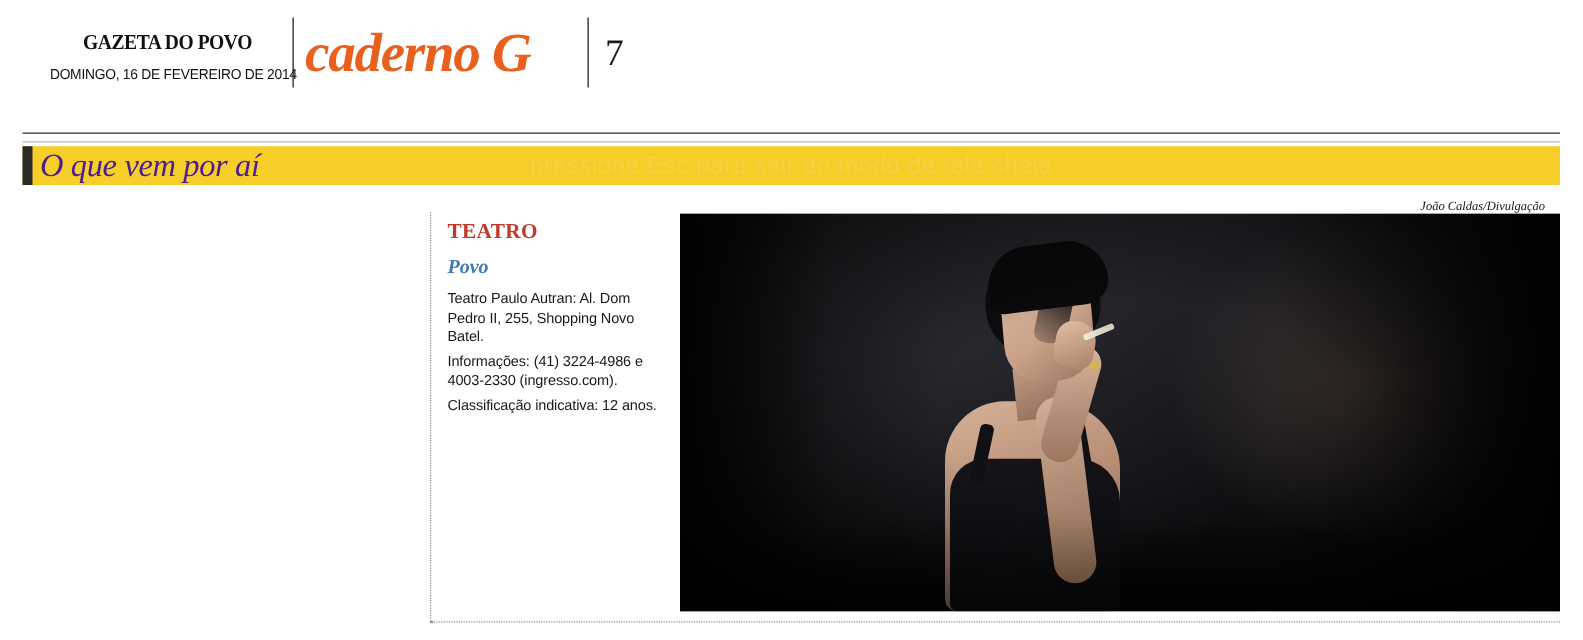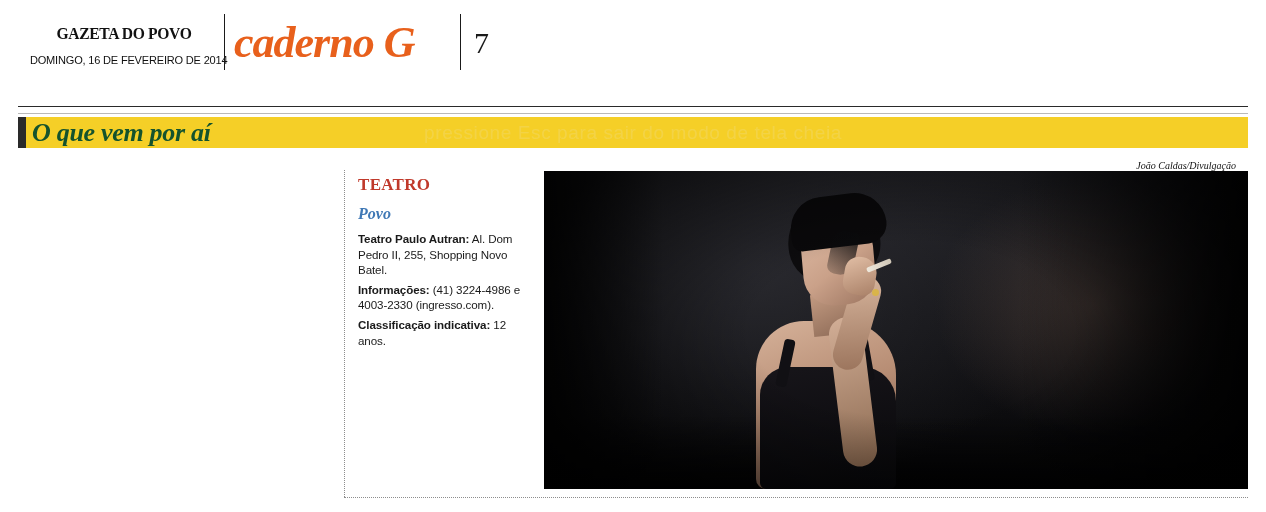--- a/index.html
+++ b/index.html
@@ -12,21 +12,21 @@
     height: 512px;
     font-family: "Liberation Sans", sans-serif;
     color: #1a1a1a;
     position: relative;
     overflow: hidden;
   }
 
   
   .masthead {
     position: absolute;
-    left: 8px;
+    left: 18px;
     top: 0;
     width: 1006px;
     height: 92px;
   }
   .masthead-left {
     position: absolute;
     left: 18px;
     top: 24px;
     width: 196px;
     text-align: center;
@@ -115,25 +115,25 @@
     top: 0;
     width: 8px;
     height: 31px;
     background: #2a2a2a;
   }
   .banner-text {
     position: absolute;
     left: 14px;
     top: 1px;
     font-family: "Liberation Serif", serif;
-    font-weight: bold;
+    font-weight: normal;
     font-style: italic;
     font-size: 26px;
     line-height: 30px;
-    color: #14532d;
+    color: #4c1d95;
     letter-spacing: -0.3px;
     white-space: nowrap;
   }
 
   
   .photo-credit {
     position: absolute;
     right: 30px;
     top: 160px;
     font-family: "Liberation Serif", serif;
@@ -187,21 +187,21 @@
     margin: 0 0 7px 0;
   }
   .entry {
     font-size: 11.6px;
     line-height: 15.6px;
     color: #1a1a1a;
     margin: 0 0 4px 0;
     letter-spacing: -0.1px;
   }
   .entry b {
-    font-weight: bold;
+    font-weight: normal;
   }
 
   
   .photo {
     position: absolute;
     left: 544px;
     top: 171px;
     width: 704px;
     height: 318px;
     background: #0b0b0c;

